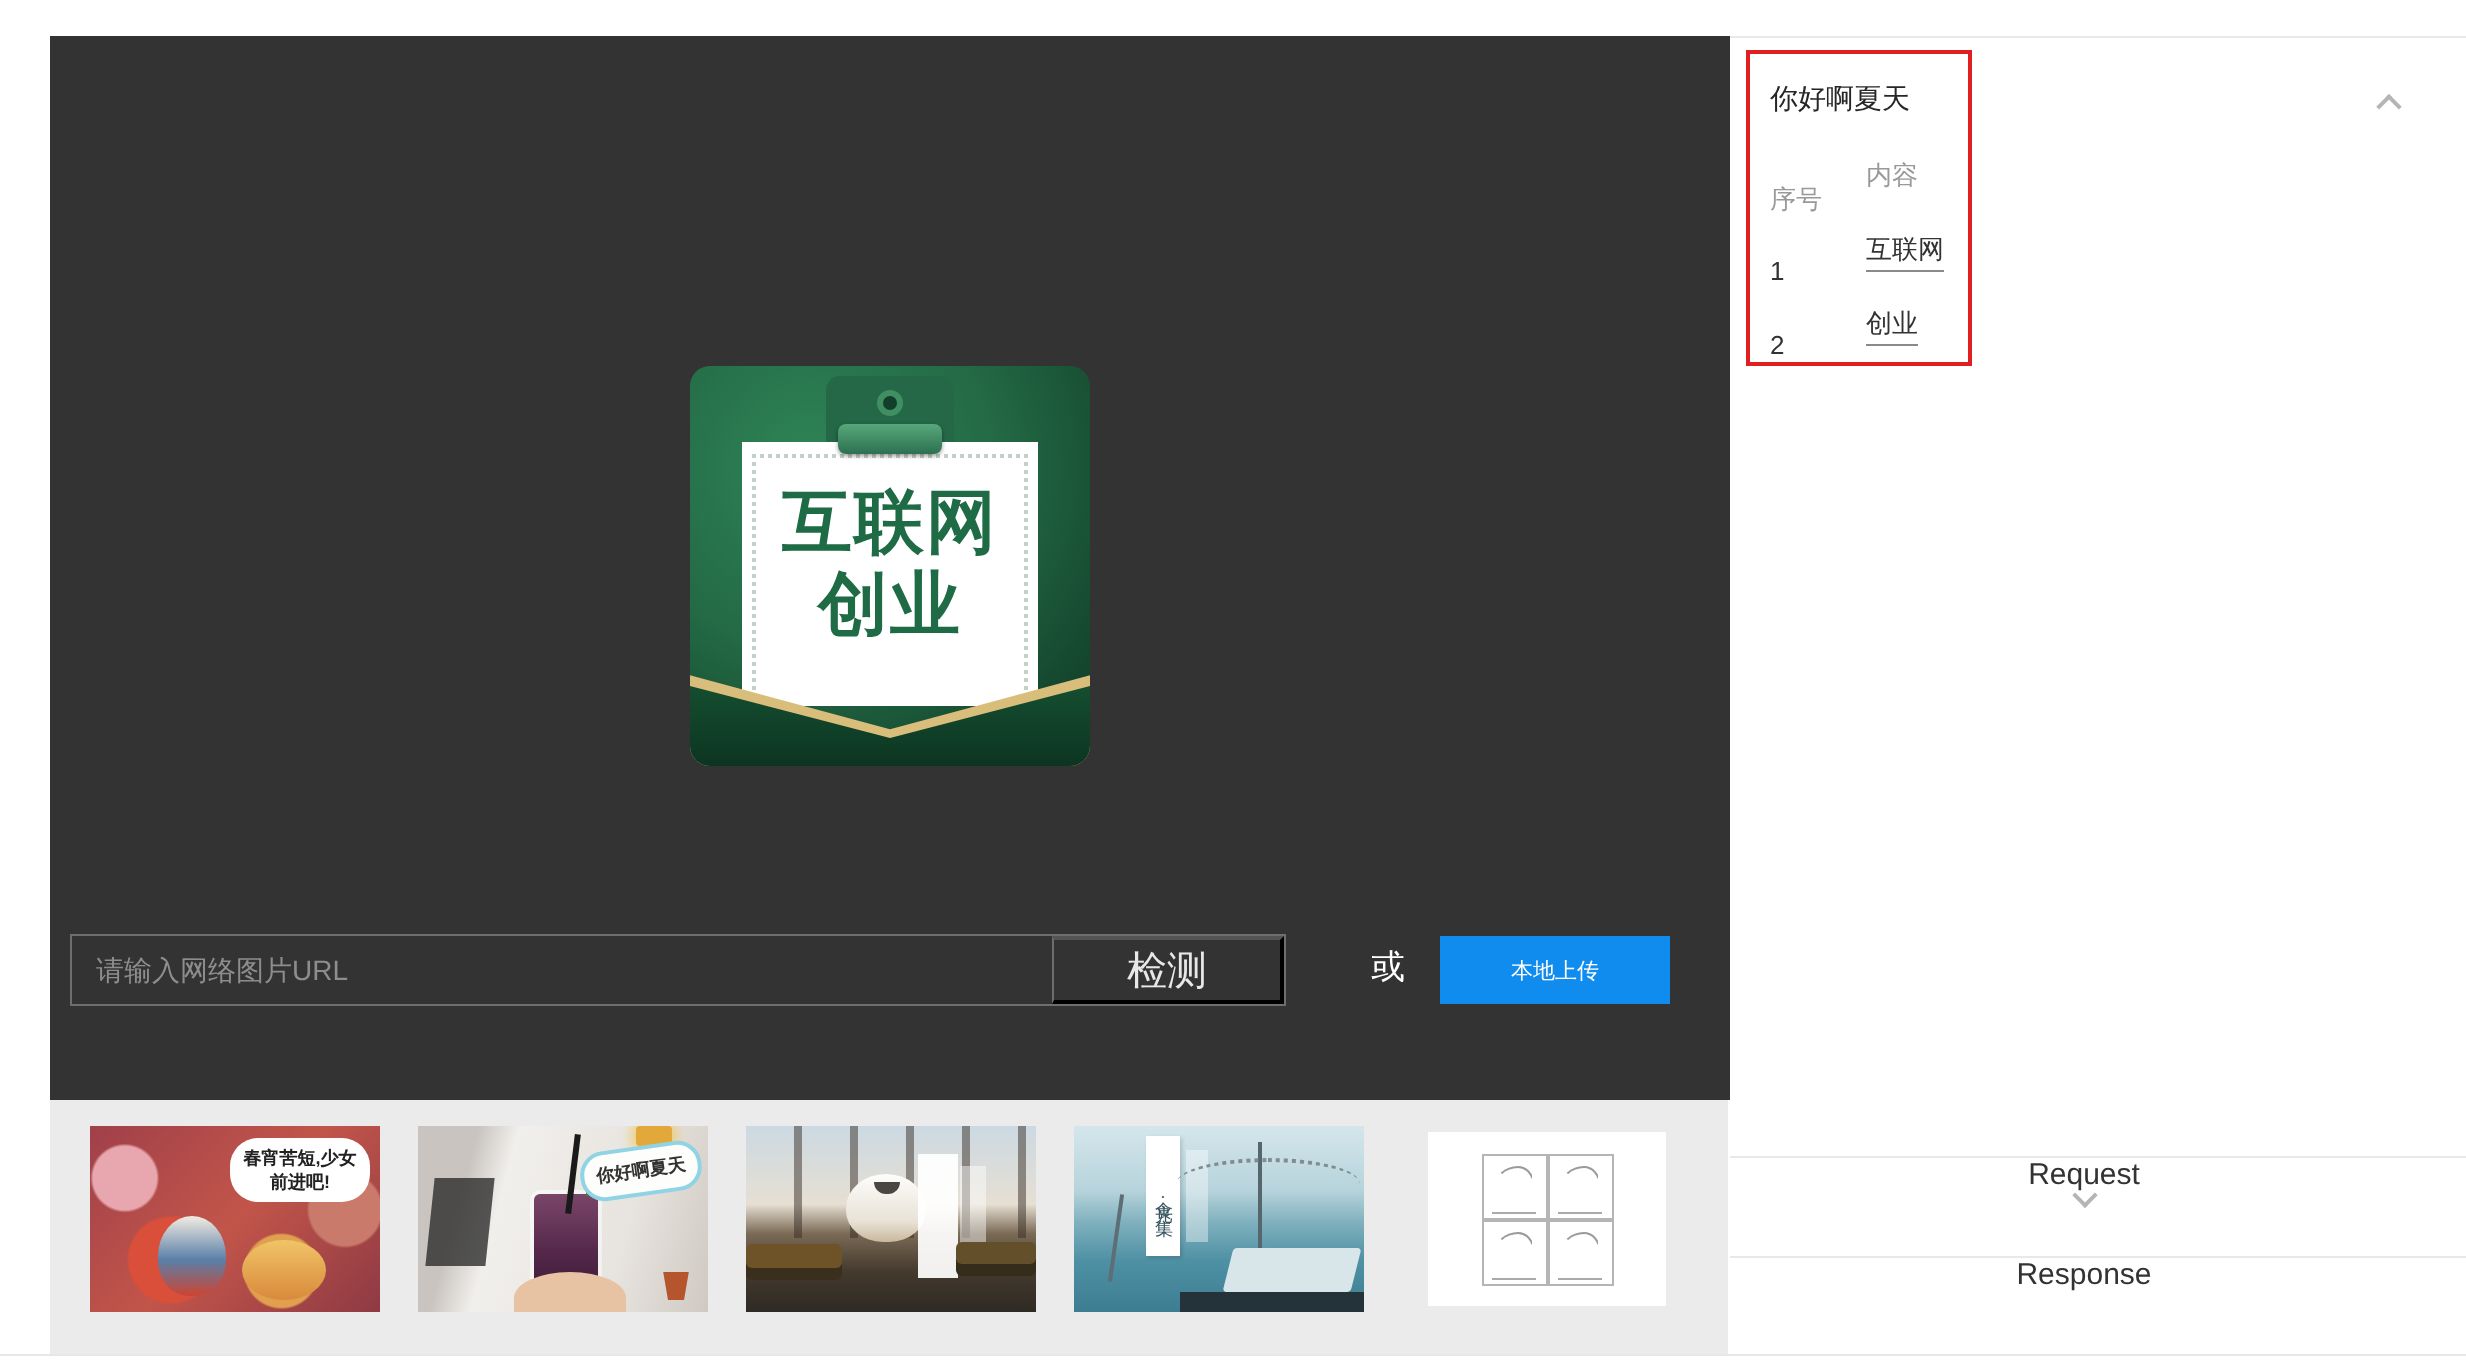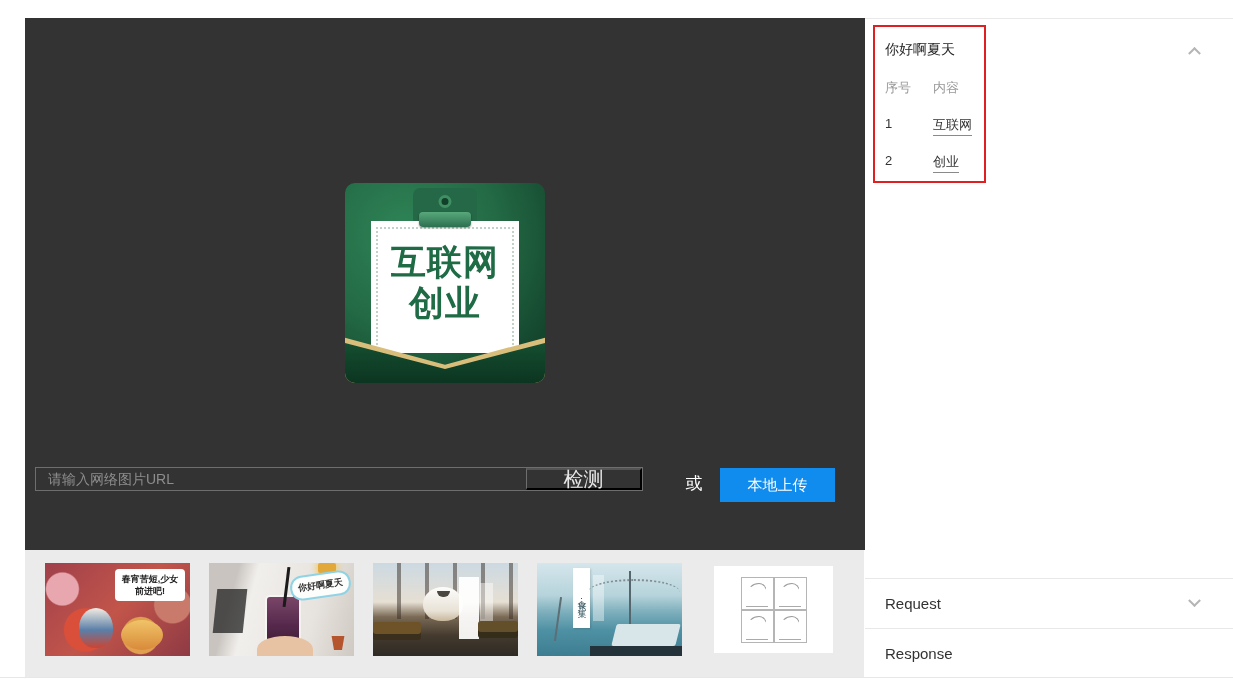--- a/index.html
+++ b/index.html
@@ -19,40 +19,40 @@
   .pv-perf { position:absolute; left:5px; right:5px; top:6px; bottom:4px; border-left:2px dotted #c3d2c9; border-right:2px dotted #c3d2c9; border-top:2px dotted #c3d2c9; }
   .pv-clamp { position:absolute; left:50%; top:29px; transform:translateX(-50%); width:52px; height:15px; border-radius:4px;
               background:linear-gradient(180deg,#58a87c,#2c7050); box-shadow:0 1px 2px rgba(0,0,0,.4); }
   .pv-text { position:absolute; left:0; right:0; top:58px; text-align:center; color:#1e6b45; font-weight:900; font-size:35px; line-height:1.18; letter-spacing:1px; }
   .pv-gold { position:absolute; left:0; right:0; bottom:0; height:54px; background:#d9bd7b;
              clip-path:polygon(0 16%, 50% 66%, 100% 16%, 100% 100%, 0 100%); }
   .pv-ribbon { position:absolute; left:0; right:0; bottom:0; height:50px; background:linear-gradient(180deg,#175434,#0c3521);
              clip-path:polygon(0 20%, 50% 72%, 100% 20%, 100% 100%, 0 100%); }
 
   
-  .url-group { position:absolute; left:10px; top:449px; width:608px; height:24px; border:1px solid #6e6e6e; display:flex; }
+  .url-group { position:absolute; left:10px; top:449px; width:608px; height:36px; border:1px solid #6e6e6e; display:flex; }
   .url-input { flex:1; background:transparent; border:none; outline:none; color:#cccccc; font-size:14px; padding:0 12px; font-family:inherit; }
   .url-input::placeholder { color:#8d8d8d; }
   .detect-btn { width:116px; border-left:1px solid #6e6e6e; color:#e8e8e8; font-size:20px; display:flex; align-items:center; justify-content:center; cursor:pointer; background:transparent; font-family:inherit; }
   .or-text { position:absolute; left:644px; top:454px; width:50px; text-align:center; color:#ffffff; font-size:17px; }
-  .upload-btn { position:absolute; left:695px; top:450px; width:115px; height:34px; background:#108cee; color:#ffffff; font-size:15px; border:none; cursor:pointer; display:flex; align-items:center; justify-content:center; font-family:inherit; }
+  .upload-btn { position:absolute; left:695px; top:450px; width:115px; height:34px; background:#108cee; color:#ffffff; font-size:11px; border:none; cursor:pointer; display:flex; align-items:center; justify-content:center; font-family:inherit; }
   .helper { position:absolute; left:10px; top:495px; width:800px; color:#e3e3e3; font-size:12px; letter-spacing:.2px; }
 
   
   .thumb-strip { position:absolute; left:25px; top:550px; width:839px; height:127px; background:#ebebeb; }
   .thumb { position:absolute; top:13px; width:145px; height:93px; overflow:hidden; cursor:pointer; }
   .t1 { left:20px; background:
         radial-gradient(circle at 12% 28%, #e8a7ae 0 11%, transparent 12%),
         radial-gradient(circle at 28% 72%, #d94f3a 0 17%, transparent 18%),
         radial-gradient(circle at 66% 78%, #e0a050 0 15%, transparent 16%),
         radial-gradient(circle at 88% 45%, #c97a6a 0 13%, transparent 14%),
         linear-gradient(135deg,#a0404a,#c2554a 50%,#8e3a44); }
   .t1-blob1 { position:absolute; left:34px; bottom:8px; width:34px; height:40px; border-radius:50% 50% 45% 45%; background:linear-gradient(180deg,#f2ece2,#5a7fa8 55%,#cc4433); }
   .t1-blob2 { position:absolute; left:76px; bottom:6px; width:42px; height:30px; border-radius:50%; background:linear-gradient(180deg,#f0c468,#d98a3a); }
-  .bubble1 { position:absolute; right:5px; top:6px; width:70px; padding:4px 3px; background:#ffffff; border-radius:4px; font-size:9px; line-height:1.35; color:#222; text-align:center; font-weight:bold; }
+  .bubble1 { position:absolute; right:5px; top:6px; width:70px; padding:4px 3px; background:#ffffff; border-radius:14px; font-size:9px; line-height:1.35; color:#222; text-align:center; font-weight:bold; }
   .t2 { left:184px; background:linear-gradient(105deg,#c9c4bf 0 18%,#f1efec 30%,#e7e3de 70%,#cfc9c2 100%); }
   .t2-dark { position:absolute; left:6px; top:26px; width:30px; height:44px; background:#2d2d2d; transform:skewX(-6deg); opacity:.8; }
   .t2-glass { position:absolute; left:58px; top:34px; width:32px; height:48px; border-radius:3px 3px 6px 6px; background:linear-gradient(180deg,#7a4668,#55284b 60%,#3f1d38); box-shadow:0 0 0 2px rgba(255,255,255,.5); }
   .t2-straw { position:absolute; left:76px; top:4px; width:3px; height:40px; background:#1a1a1a; transform:rotate(7deg); }
   .t2-leaf { position:absolute; left:84px; top:28px; width:12px; height:7px; background:#3f7d3a; border-radius:50% 0; }
   .t2-hand { position:absolute; left:48px; bottom:-6px; width:56px; height:26px; border-radius:50% 50% 0 0; background:#e7c3a4; }
   .t2-plant { position:absolute; right:8px; bottom:6px; width:16px; height:14px; background:#b4552e; clip-path:polygon(10% 0,90% 0,75% 100%,25% 100%); }
   .t2-plant::before { content:""; position:absolute; left:2px; top:-8px; width:12px; height:8px; background:#4e8a42; border-radius:50%; }
   .bubble2 { position:absolute; right:3px; top:10px; padding:4px 6px; background:#fdfdfb; border:2px solid #8fd3e4; border-radius:12px; font-size:9px; color:#333; font-weight:bold; transform:rotate(-8deg); white-space:nowrap; }
   .t2-sun { position:absolute; right:18px; top:0; width:18px; height:10px; background:#e2a93a; border-radius:2px; box-shadow:0 0 6px 2px rgba(240,200,90,.8); }
@@ -82,25 +82,25 @@
 
   
   .right-panel { position:absolute; left:865px; top:18px; width:368px; height:659px; background:#fff; border-top:1px solid #e9e9e9; }
   .result-head { position:absolute; left:20px; right:34px; top:22px; display:flex; justify-content:space-between; align-items:center; cursor:pointer; }
   .result-title { font-size:14px; color:#262626; }
   .chev { display:inline-block; width:9px; height:9px; border-right:2px solid #b5b5b5; border-bottom:2px solid #b5b5b5; }
   .chev-up { transform:rotate(-135deg) translate(-2px,-2px); }
   .chev-down { transform:rotate(45deg) translate(-2px,-2px); }
   .result-table { position:absolute; left:20px; top:60px; right:20px; font-size:13px; }
   .r-row { display:flex; height:37px; align-items:flex-start; }
-  .r-idx { width:48px; color:inherit; }
+  .r-idx { width:48px; color:inherit;margin-top:12px; }
   .r-head { color:#999999; }
   .r-body { color:#333333; }
   .r-word { border-bottom:1px solid #8a8a8a; padding-bottom:1px; cursor:pointer; }
-  .sec-row { position:absolute; left:0; width:100%; height:50px; border-top:1px solid #e8e8e8; display:flex; align-items:center; justify-content:space-between; padding:0 34px 0 20px; cursor:pointer; }
+  .sec-row { position:absolute; left:0; width:100%; height:50px; border-top:1px solid #e8e8e8; display:flex; align-items:center; padding:0 34px 0 20px; cursor:pointer;flex-direction:column; }
   .sec-label { font-size:15px; color:#333333; }
   .req-row { top:559px; }
   .res-row { top:609px; }
 
   
   .red-box { position:absolute; left:873px; top:25px; width:113px; height:158px; border:2px solid #e02020; z-index:5; pointer-events:none; }
   .watermark { position:absolute; left:975px; top:626px; z-index:6; font-size:31px; font-weight:900; color:#161616; letter-spacing:2px; white-space:nowrap;
                text-shadow:1px 1px 0 rgba(255,255,255,.45), -1px -1px 0 rgba(255,255,255,.25); }
 </style>
 </head>

